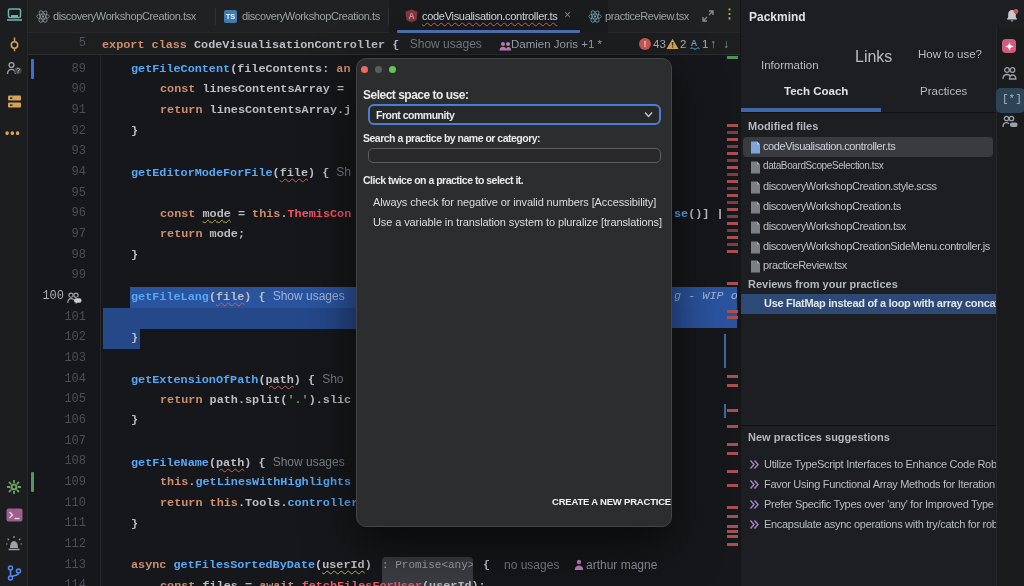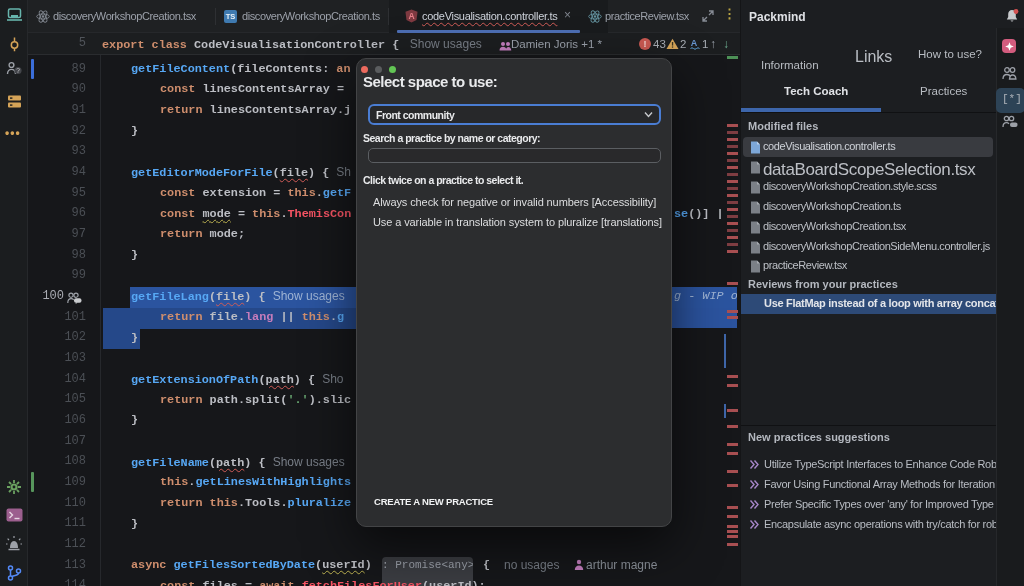--- a/index.html
+++ b/index.html
@@ -169,36 +169,34 @@
         <circle cx="9" cy="3.2" r="2.1" fill="none" stroke="#9da1a8" stroke-width="1.2"></circle>
         <rect x="7" y="6.2" width="7.5" height="4.6" rx="2" fill="#c9cbce"></rect>
         <path d="M9 10.5l-.5 1.7 2-1.7z" fill="#c9cbce"></path>
       </svg>
 
     <div class="cd abs" style="left:103px;top:3.7px;"><span class="m">getFileContent</span>(fileContents: <span class="k">an</span></div>
     <div class="cd abs" style="left:132px;top:24.4px;"><span class="k">const</span> linesContentsArray = </div>
     <div class="cd abs" style="left:132px;top:45.1px;"><span class="k">return</span> linesContentsArray.j</div>
     <div class="cd abs" style="left:103px;top:65.7px;">}</div>
     <div class="cd abs" style="left:103px;top:107.1px;"><span class="m">getEditorModeForFile</span>(<span class="wavr">file</span>) { <span class="hint">Sh</span></div>
-    <div class="cd abs" style="left:132px;top:127.8px;"><span class="k">const</span> extension = <span class="k">this</span>.<span class="m">getF</span></div>
     <div class="cd abs" style="left:132px;top:148.5px;"><span class="k">const</span> <span class="wavy">mode</span> = <span class="k">this</span>.<span class="e">ThemisCon</span></div>
     <div class="cd abs" style="left:132px;top:169.1px;"><span class="k">return</span> mode;</div>
     <div class="cd abs" style="left:103px;top:189.8px;">}</div>
     <div class="cd abs" style="left:103px;top:231.2px;"><span class="m">getFileLang</span>(<span class="wavr">file</span>) { <span class="hint" style="color:#9fb4d4;">Show usages</span></div>
-    <div class="cd abs" style="left:132px;top:251.9px;"><span class="k">return</span> file.<span class="pp">lang</span> || <span class="k">this</span>.<span class="m">g</span></div>
     <div class="cd abs" style="left:103px;top:272.5px;">}</div>
     <div class="abs" style="left:644px;top:231.2px;width:65px;height:21px;overflow:hidden;">
         <div class="cd" style="position:absolute;left:2px;top:0;color:#9fb4d4;font-style:italic;font-weight:400;">g - WIP on</div>
       </div>
     <div class="cd abs" style="left:103px;top:313.9px;"><span class="m">getExtensionOfPath</span>(<span class="wavr">path</span>) { <span class="hint">Sho</span></div>
     <div class="cd abs" style="left:132px;top:334.6px;"><span class="k">return</span> path.split(<span class="s">'.'</span>).slic</div>
     <div class="cd abs" style="left:103px;top:355.2px;">}</div>
     <div class="cd abs" style="left:103px;top:396.6px;"><span class="m">getFileName</span>(<span class="wavr">path</span>) { <span class="hint">Show usages</span></div>
     <div class="cd abs" style="left:132px;top:417.3px;"><span class="k">this</span>.<span class="m">getLinesWithHighlights</span></div>
-    <div class="cd abs" style="left:132px;top:438px;"><span class="k">return</span> <span class="k">this</span>.Tools.<span class="m">pluralize</span></div>
+    <div class="cd abs" style="left:132px;top:438px;"><span class="k">return</span> <span class="k">this</span>.Tools.<span class="m">controller</span></div>
     <div class="cd abs" style="left:103px;top:458.6px;">}</div>
     <div class="cd abs" style="left:103px;top:500px;"><span class="k">async</span> <span class="m">getFilesSortedByDate</span>(<span class="wavy">userId</span>)</div>
     <div class="abs" style="left:354px;top:502px;width:91px;height:33px;background:#3b3d42;border-radius:4px;color:#9da2ab;font-family:'Liberation Mono',monospace;font-size:11px;line-height:17px;text-align:left;white-space:nowrap;overflow:hidden;">: Promise&lt;any&gt;</div>
     <div class="cd abs" style="left:455px;top:500px;">{</div>
     <div class="abs hint" style="left:476px;top:503px;">no usages</div>
     <svg class="abs" style="left:546px;top:504px;" width="10" height="11" viewBox="0 0 10 11">
         <circle cx="5" cy="3" r="2.2" fill="#c57fc0"></circle>
         <path d="M0.8 11c0-3 1.8-4.6 4.2-4.6s4.2 1.6 4.2 4.6z" fill="#c57fc0"></path>
       </svg>
     <div class="abs hint" style="left:558px;top:503px;color:#8d939c;">arthur magne</div>
@@ -243,33 +241,33 @@
     <div class="abs" style="left:699px;top:470px;width:11px;height:3px;background:#a84f52;"></div>
     <div class="abs" style="left:699px;top:475px;width:11px;height:3px;background:#a84f52;"></div>
     <div class="abs" style="left:699px;top:480px;width:11px;height:3px;background:#a84f52;"></div>
     <div class="abs" style="left:699px;top:488px;width:11px;height:3px;background:#a84f52;"></div>
   </div>
 
   <div class="abs" id="dialog" style="left:356px;top:58px;width:316px;height:469px;background:#2c2d2f;border:1px solid #434446;border-radius:10px;box-shadow:0 18px 50px rgba(0,0,0,.6);">
     <div class="abs" style="left:4px;top:7px;width:7px;height:7px;border-radius:50%;background:#ec6a5e;"></div>
     <div class="abs" style="left:18px;top:7px;width:7px;height:7px;border-radius:50%;background:#5b5d5f;"></div>
     <div class="abs" style="left:32px;top:7px;width:7px;height:7px;border-radius:50%;background:#62c554;"></div>
-    <div class="abs" style="left:6px;top:14px;font-size:15px;letter-spacing:-0.5px;font-weight:700;color:#e9eaec;">Select space to use:</div>
+    <div class="abs" style="left:6px;top:29px;font-size:12px;letter-spacing:-0.5px;font-weight:700;color:#e9eaec;">Select space to use:</div>
     <div class="abs" style="left:11px;top:45px;width:293px;height:21px;background:#27282a;border:2px solid #4a7dd3;border-radius:6px;">
       <div class="abs" style="left:6px;top:3px;font-size:10.5px;letter-spacing:-0.5px;font-weight:700;color:#e9eaec;">Front community</div>
       <svg class="abs" style="right:6px;top:5px;" width="9" height="7" viewBox="0 0 9 7">
           <path d="M1 1.5l3.5 4 3.5-4" stroke="#c6c8cb" stroke-width="1.4" fill="none"></path>
         </svg>
     </div>
     <div class="abs" style="left:6px;top:73px;font-size:10.5px;letter-spacing:-0.5px;font-weight:700;color:#e9eaec;">Search a practice by name or category:</div>
     <div class="abs" style="left:11px;top:89px;width:293px;height:15px;background:#29292b;border:1px solid #5b5e62;border-radius:5px;"></div>
     <div class="abs" style="left:6px;top:115px;font-size:10.5px;letter-spacing:-0.5px;font-weight:700;color:#e9eaec;">Click twice on a practice to select it.</div>
     <div class="abs" style="left:16px;top:157px;font-size:11px;letter-spacing:-0.1px;font-weight:400;color:#dddee0;">Use a variable in translation system to pluralize [translations]</div>
     <div class="abs" style="left:16px;top:137px;font-size:11px;letter-spacing:-0.1px;font-weight:400;color:#dddee0;">Always check for negative or invalid numbers [Accessibility]</div>
-    <div class="abs" style="left:17px;top:437px;width:100%;text-align:left;font-size:9.5px;font-weight:700;letter-spacing:-0.2px;color:#f2f3f4;">CREATE A NEW PRACTICE</div>
+    <div class="abs" style="left:0;top:437px;width:100%;text-align:right;font-size:9.5px;font-weight:700;letter-spacing:-0.2px;color:#f2f3f4;">CREATE A NEW PRACTICE</div>
   </div>
 
   <div class="abs" id="panel" style="left:740px;top:0;width:284px;height:586px;background:#1c1e21;border-left:1px solid #141517;">
     <div class="abs" style="left:8px;top:10px;font-size:12px;font-weight:700;color:#dfe1e5;">Packmind</div>
 
     <div class="abs" style="left:20px;top:59px;font-size:11.5px;color:#b9bdc3;">Information</div>
     <div class="abs" style="left:114px;top:48px;font-size:16px;color:#b9bdc3;">Links</div>
     <div class="abs" style="left:177px;top:48px;font-size:11.5px;color:#b9bdc3;">How to use?</div>
     <div class="abs" style="left:43px;top:85px;font-size:11.5px;font-weight:700;color:#dfe1e5;">Tech Coach</div>
     <div class="abs" style="left:179px;top:85px;font-size:11.5px;color:#b9bdc3;">Practices</div>
@@ -281,21 +279,21 @@
     <div id="files">
       <svg class="abs" style="left:9px;top:141px;" width="11" height="13" viewBox="0 0 11 13">
           <path d="M1 0.5h6L10 3.5v9H1z" fill="#7da7d8"></path>
           <path d="M7 0.5v3h3" fill="#b9d0ea"></path>
         </svg>
       <div class="abs" style="left:22px;top:140px;font-size:11px;letter-spacing:-0.4px;color:#ced2d8;">codeVisualisation.controller.ts</div>
       <svg class="abs" style="left:9px;top:161px;" width="11" height="13" viewBox="0 0 11 13">
           <path d="M1 0.5h6L10 3.5v9H1z" fill="#7b8087"></path>
           <path d="M7 0.5v3h3" fill="#a7abb1"></path>
         </svg>
-      <div class="abs" style="left:22px;top:160px;font-size:17px;letter-spacing:-0.4px;color:#bdc0c6;text-align:center;">dataBoardScopeSelection.tsx</div>
+      <div class="abs" style="left:22px;top:160px;font-size:10px;letter-spacing:-0.4px;color:#bdc0c6;text-align:center;">dataBoardScopeSelection.tsx</div>
       <svg class="abs" style="left:9px;top:181px;" width="11" height="13" viewBox="0 0 11 13">
           <path d="M1 0.5h6L10 3.5v9H1z" fill="#7b8087"></path>
           <path d="M7 0.5v3h3" fill="#a7abb1"></path>
         </svg>
       <div class="abs" style="left:22px;top:180px;font-size:11px;letter-spacing:-0.4px;color:#bdc0c6;">discoveryWorkshopCreation.style.scss</div>
       <svg class="abs" style="left:9px;top:201px;" width="11" height="13" viewBox="0 0 11 13">
           <path d="M1 0.5h6L10 3.5v9H1z" fill="#7b8087"></path>
           <path d="M7 0.5v3h3" fill="#a7abb1"></path>
         </svg>
       <div class="abs" style="left:22px;top:200px;font-size:11px;letter-spacing:-0.4px;color:#bdc0c6;">discoveryWorkshopCreation.ts</div>

